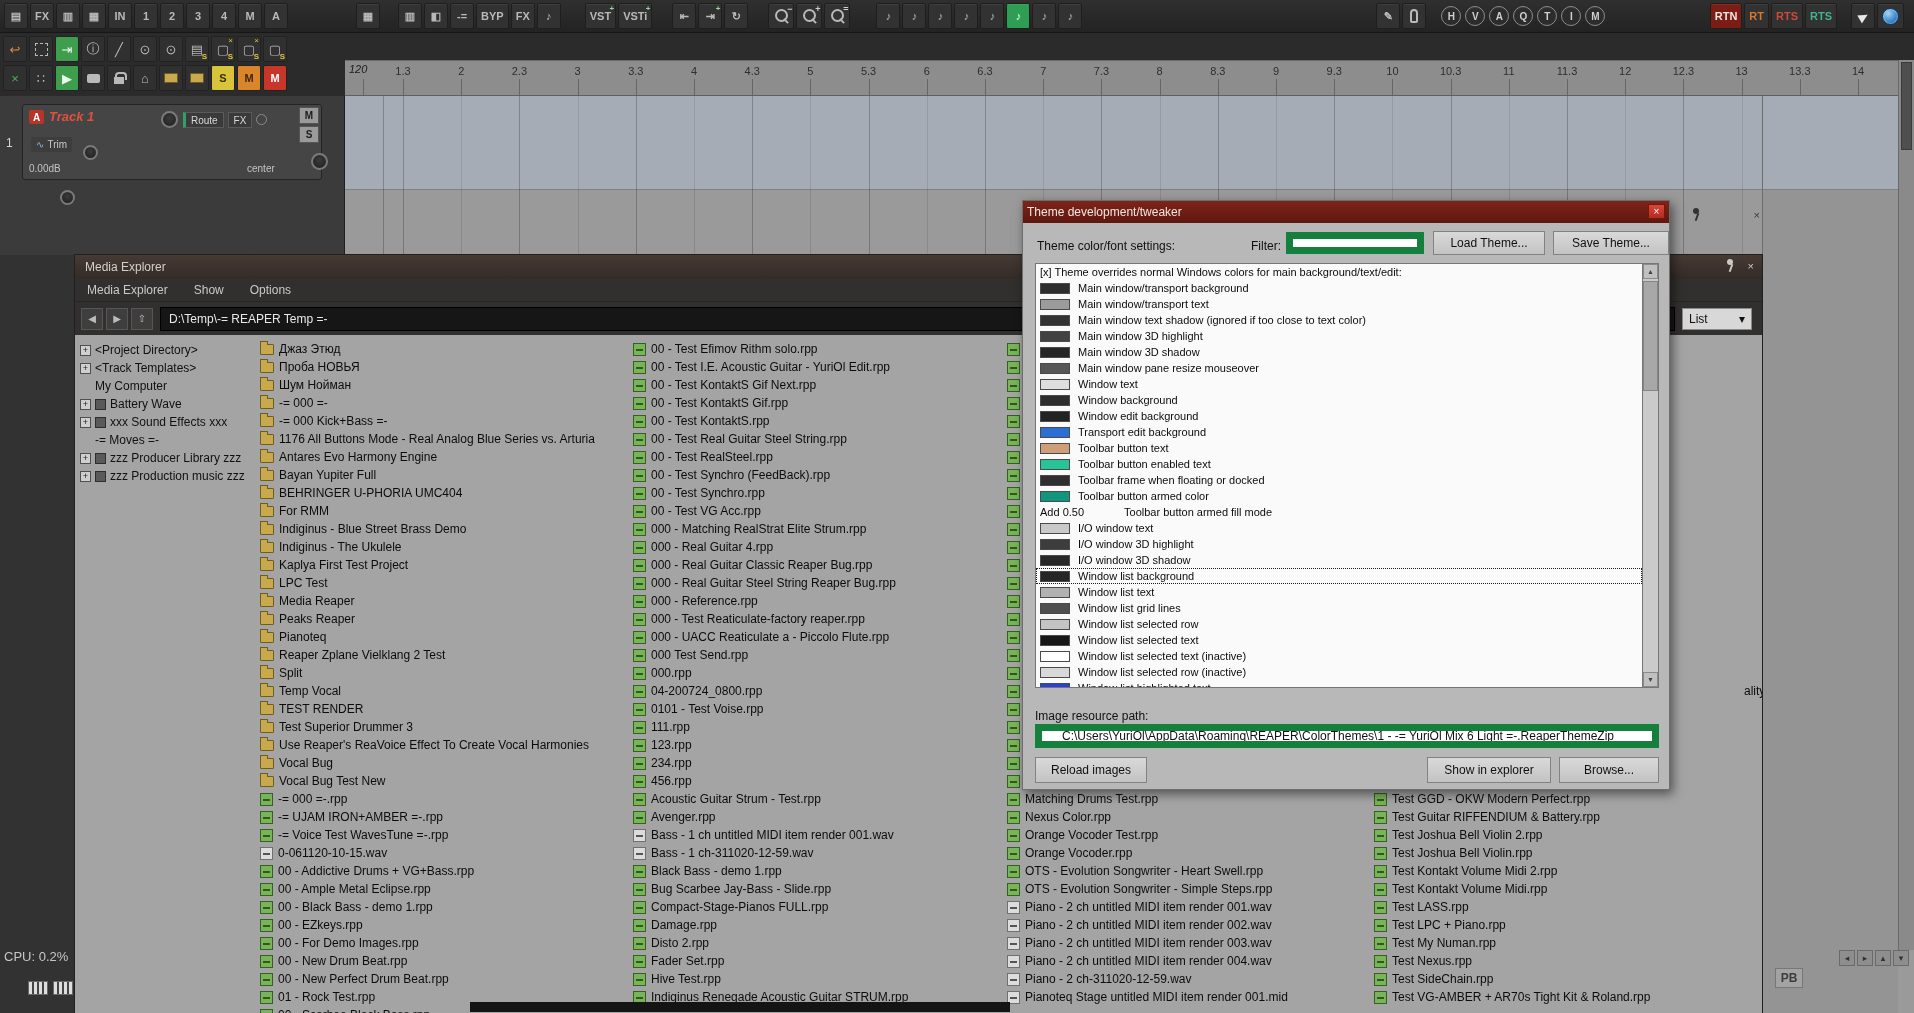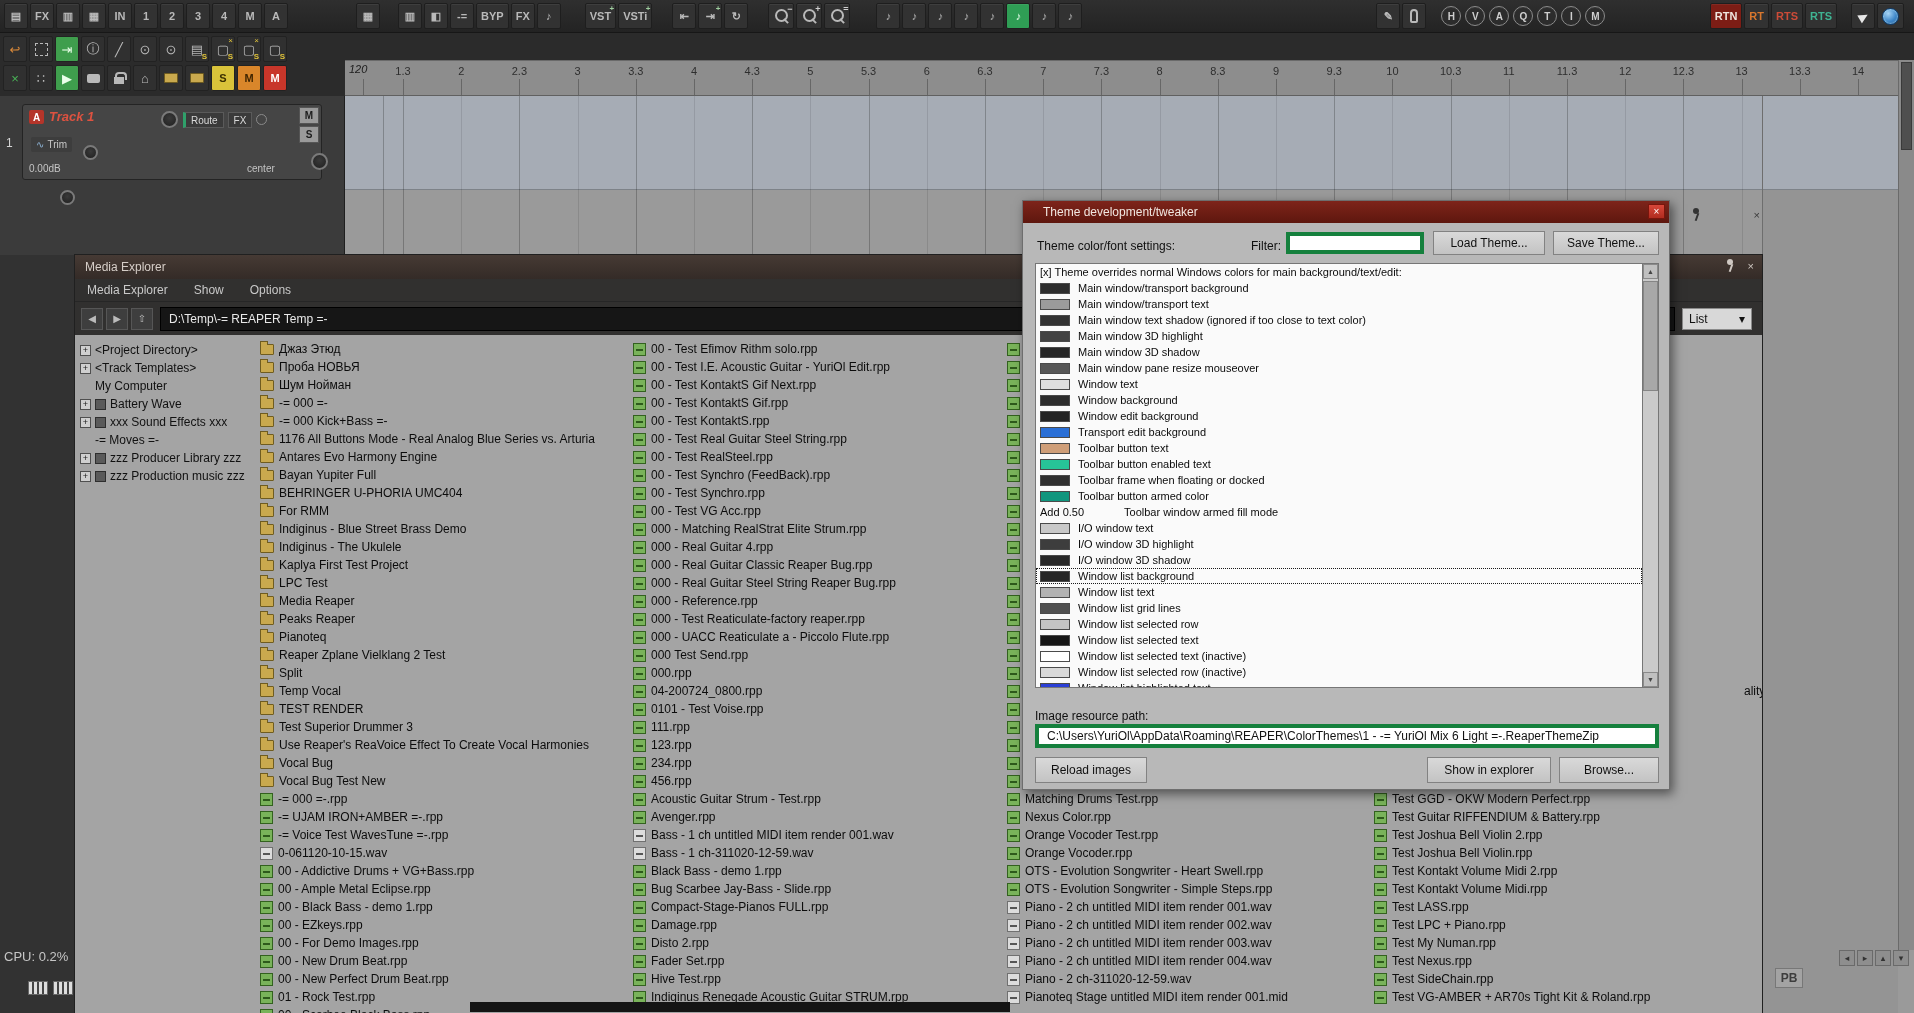--- a/index.html
+++ b/index.html
@@ -117,30 +117,30 @@
 .ic-folder::before{content:'';position:absolute;left:-1px;top:-4px;width:6px;height:3px;background:#c9a94e;border:1px solid #6f5c20;border-bottom:none}
 .ic-rpp{width:13px;height:13px;background:#79b35a;border:1px solid #33611f;position:relative}
 .ic-rpp::after{content:'';position:absolute;left:2px;top:5px;right:2px;height:2px;background:#2e5a1c}
 .ic-wav,.ic-mid{width:13px;height:13px;background:#dcdcdc;border:1px solid #707070;position:relative}
 .ic-wav::after,.ic-mid::after{content:'';position:absolute;left:2px;top:5px;right:2px;height:2px;background:#555}
 #partial-file{position:absolute;left:1669px;top:349px;font-size:12px;color:#0c0c0c;white-space:nowrap}
 #h-thumb{position:absolute;left:395px;top:667px;width:540px;height:10px;background:#141414}
 
 
 #theme-dialog{position:absolute;left:1022px;top:200px;width:648px;height:590px;background:#b8b8b8;border:1px solid #6e6e6e;box-shadow:3px 4px 10px rgba(0,0,0,.5);z-index:20;font-size:12px}
-#td-titlebar{height:22px;background:linear-gradient(#7e241a,#5e170e);display:flex;align-items:center;padding:0 20px;position:relative}
+#td-titlebar{height:22px;background:linear-gradient(#7e241a,#5e170e);display:flex;align-items:center;padding:0 4px;position:relative}
 #td-title{color:#f1e7e1;font-size:12px}
 #td-close{position:absolute;right:4px;top:3px;width:17px;height:15px;background:linear-gradient(#d8473a,#b02c1f);border:1px solid #7a150c;color:#fff;font-size:10px;display:flex;align-items:center;justify-content:center}
 #td-settings-label{position:absolute;left:14px;top:38px;color:#101010}
 #td-filter-label{position:absolute;left:228px;top:38px;color:#101010}
 #td-filter-input{position:absolute;left:263px;top:31px;width:138px;height:22px}
-.winput{background:#fff;border:4px solid #15803d;font-size:12px;color:#111;padding:0 8px;font-family:"Liberation Sans",sans-serif}
+.winput{background:#fff;border:7px solid #15803d;font-size:12px;color:#111;padding:0 20px;font-family:"Liberation Sans",sans-serif}
 .wbtn{background:linear-gradient(#d9d9d9,#c3c3c3);border:1px solid #828282;color:#101010;font-size:12px;display:flex;align-items:center;justify-content:center;font-family:"Liberation Sans",sans-serif}
 #td-load{position:absolute;left:410px;top:30px;width:112px;height:24px}
-#td-save{position:absolute;left:530px;top:30px;width:106px;height:24px}
+#td-save{position:absolute;left:530px;top:30px;width:116px;height:24px}
 #theme-list{position:absolute;left:12px;top:62px;width:607px;height:425px;background:#fafafa;border:1px solid #767676;border-right:none;overflow:hidden}
 .trow{display:flex;align-items:center;height:16px;font-size:11px;color:#0b0b0b;white-space:nowrap}
 .trow.sel{outline:1px dotted #1a1a1a;outline-offset:-1px}
 .swatch{width:30px;height:11px;border:1px solid #4a4a4a;margin-left:4px;flex:none}
 .tlabel{margin-left:8px}
 .tprefix{margin-left:4px}
 #td-scroll{position:absolute;left:619px;top:62px;width:17px;height:425px;background:#cacaca;border:1px solid #767676}
 .sb-btn{position:absolute;left:0;width:15px;height:15px;background:#c0c0c0;border:1px solid #8a8a8a;font-size:7px;color:#444;display:flex;align-items:center;justify-content:center}
 #sb-up{top:0}
 #sb-down{bottom:0}
@@ -1091,21 +1091,21 @@
         <span class="trow">
           <span class="swatch" style="background: rgb(47, 47, 47);"></span>
           <span class="tlabel">Toolbar frame when floating or docked</span>
         </span>
         <span class="trow">
           <span class="swatch" style="background: rgb(17, 150, 126);"></span>
           <span class="tlabel">Toolbar button armed color</span>
         </span>
         <span class="trow">
           <span class="tprefix">Add 0.50</span>
-          <span class="tlabel" style="margin-left: 40px;">Toolbar window armed fill mode</span>
+          <span class="tlabel" style="margin-left: 40px;">Toolbar button armed fill mode</span>
         </span>
         <span class="trow">
           <span class="swatch" style="background: rgb(201, 201, 201);"></span>
           <span class="tlabel">I/O window text</span>
         </span>
         <span class="trow">
           <span class="swatch" style="background: rgb(61, 61, 61);"></span>
           <span class="tlabel">I/O window 3D highlight</span>
         </span>
         <span class="trow">

